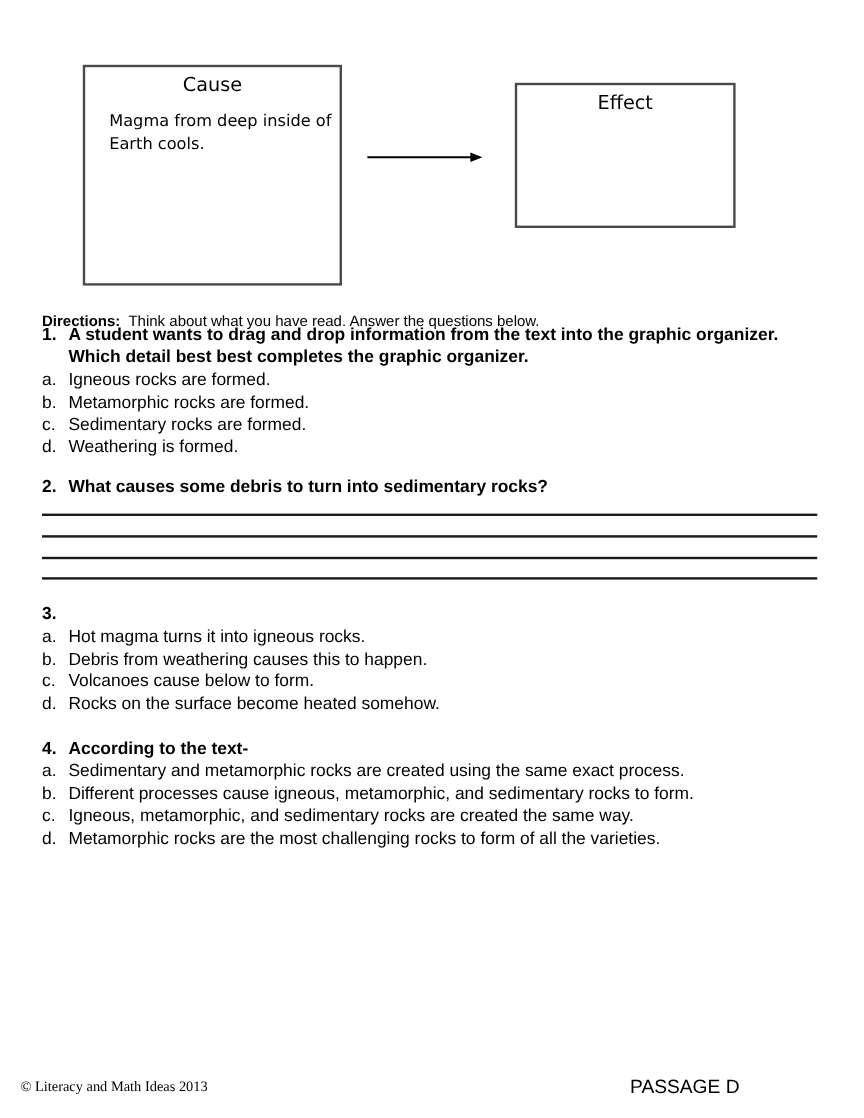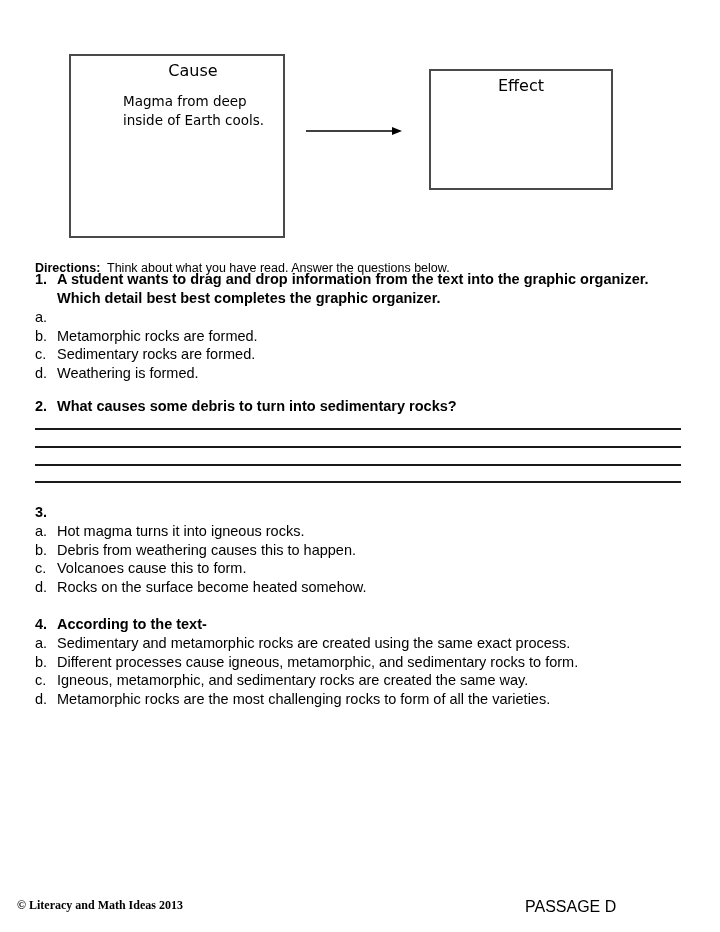--- a/index.html
+++ b/index.html
@@ -1,37 +1,37 @@
 <!DOCTYPE html>
 <html><head>
   <meta charset="utf-8">
   <style>
     html, body { margin: 0; padding: 0; background: #ffffff; }
     body { width: 720px; height: 932px; position: relative; overflow: hidden; color: #000; font-family: "Liberation Sans", sans-serif; }
     .box { position: absolute; border: 2px solid #4a4a4a; box-sizing: border-box; background: #fff; }
-    .cause-box { left: 69px; top: 54px; width: 216px; height: 184px; padding-left: 32px; }
+    .cause-box { left: 69px; top: 54px; width: 216px; height: 184px; }
     .effect-box { left: 429px; top: 69px; width: 184px; height: 121px; }
     .box-title { text-align: center; font-family: "DejaVu Sans", sans-serif; font-size: 16px; margin-top: 5px; }
     .box-text { text-align: left; font-family: "DejaVu Sans", sans-serif; font-size: 13.5px; line-height: 19px; margin-top: 12px; padding: 0 4px; margin-left: 16px; }
     .effect-box .box-title { margin-top: 5px; }
     .arrow { position: absolute; left: 306px; top: 126px; width: 96px; height: 10px; }
     .directions { position: absolute; left: 35px; top: 261px; font-size: 12.5px; }
     .directions b { font-weight: bold; }
     .q { position: absolute; left: 35px; width: 650px; font-size: 14.5px; }
     .q-head { font-weight: bold; line-height: 19px; display: flex; }
     .q-num { width: 22px; flex: none; }
     .opt { line-height: 18.5px; display: flex; font-size: 14.5px; }
     .opt-letter { width: 22px; flex: none; }
     .q1 { top: 270px; }
     .q2 { top: 397px; }
     .q2 .q-head { font-family: "Liberation Sans", sans-serif; }
     .answer-line { position: absolute; left: 35px; width: 646px; height: 0; border-top: 2px solid #1a1a1a; }
     .q3 { top: 503px; }
     .q4 { top: 615px; }
-    .footer-left { position: absolute; left: 17px; top: 898px; font-family: "Liberation Serif", serif; font-size: 12px; font-weight: bold; }
+    .footer-left { position: absolute; left: 17px; top: 898px; font-family: "Liberation Serif", serif; font-size: 12px; }
     .footer-right { position: absolute; left: 525px; top: 898px; font-size: 16px; }
   </style>
 </head>
 <body>
 
 <div class="box cause-box">
   <div class="box-title">Cause</div>
   <div class="box-text">Magma from deep inside of Earth cools.</div>
 </div>
 
@@ -50,20 +50,21 @@
   <span>Think about what you have read.  Answer the questions below.</span>
 </div>
 
 <div class="q q1">
   <div class="q-head">
     <span class="q-num">1.</span>
     <span>A student wants to drag and drop information from the text into the graphic organizer.  Which detail best best completes the graphic organizer.</span>
   </div>
   <div class="opt">
     <span class="opt-letter">a.</span>
+    <span>Igneous rocks are formed.</span>
   </div>
   <div class="opt">
     <span class="opt-letter">b.</span>
     <span>Metamorphic rocks are formed.</span>
   </div>
   <div class="opt">
     <span class="opt-letter">c.</span>
     <span>Sedimentary rocks are formed.</span>
   </div>
   <div class="opt">
@@ -90,21 +91,21 @@
   <div class="opt">
     <span class="opt-letter">a.</span>
     <span>Hot magma turns it into igneous rocks.</span>
   </div>
   <div class="opt">
     <span class="opt-letter">b.</span>
     <span>Debris from weathering causes this to happen.</span>
   </div>
   <div class="opt">
     <span class="opt-letter">c.</span>
-    <span>Volcanoes cause this to form.</span>
+    <span>Volcanoes cause below to form.</span>
   </div>
   <div class="opt">
     <span class="opt-letter">d.</span>
     <span>Rocks on the surface become heated somehow.</span>
   </div>
 </div>
 
 <div class="q q4">
   <div class="q-head">
     <span class="q-num">4.</span>

